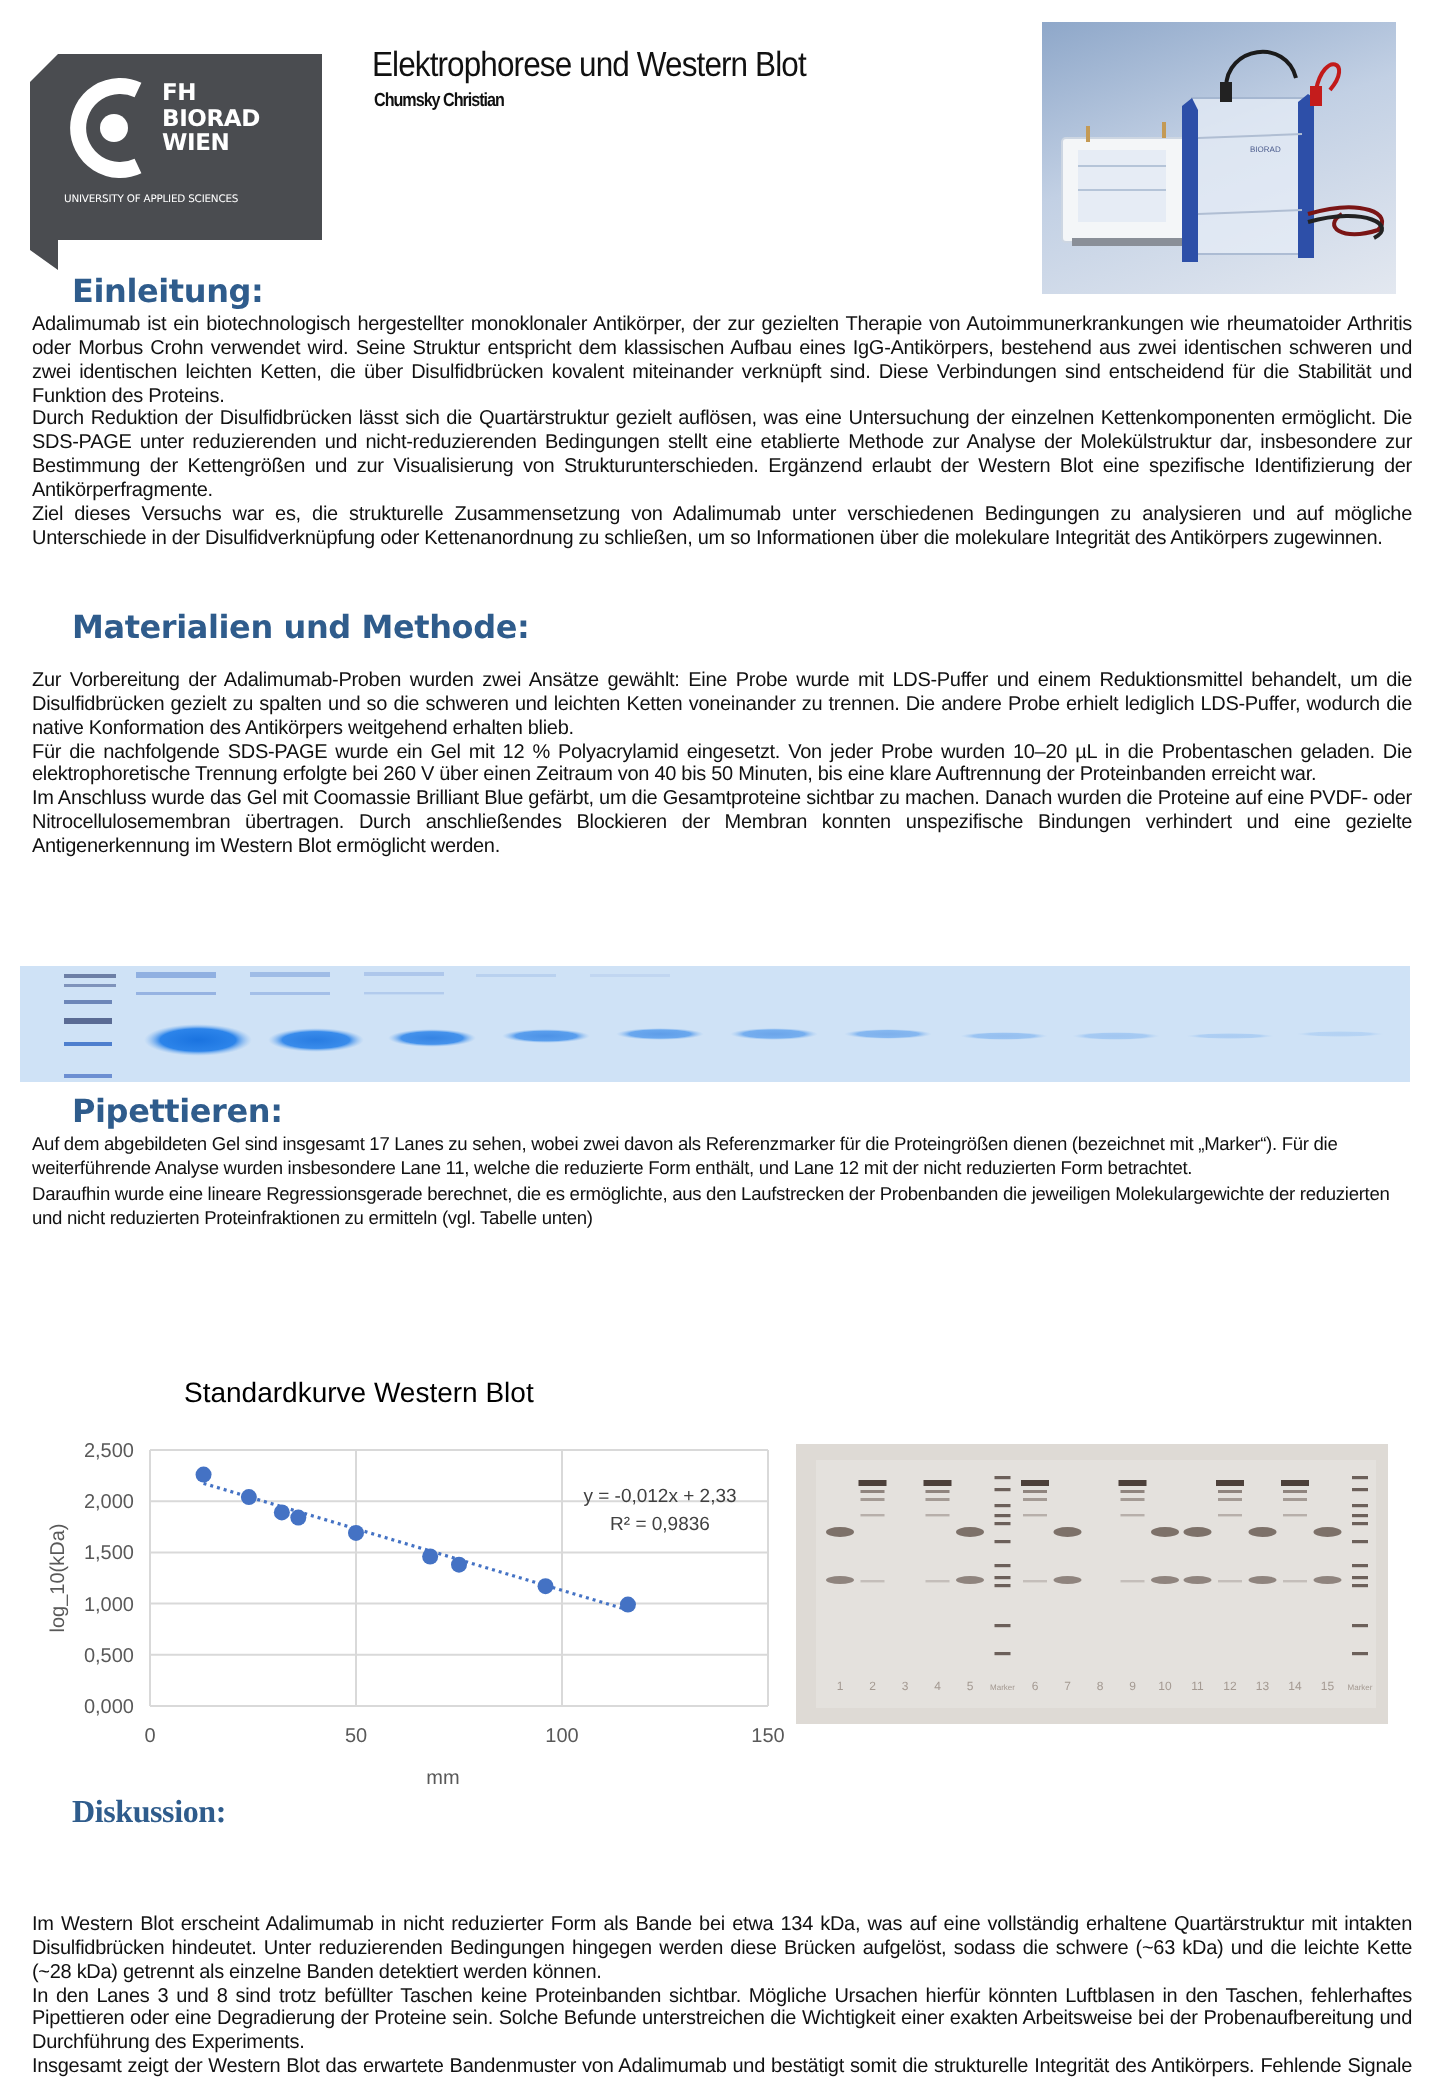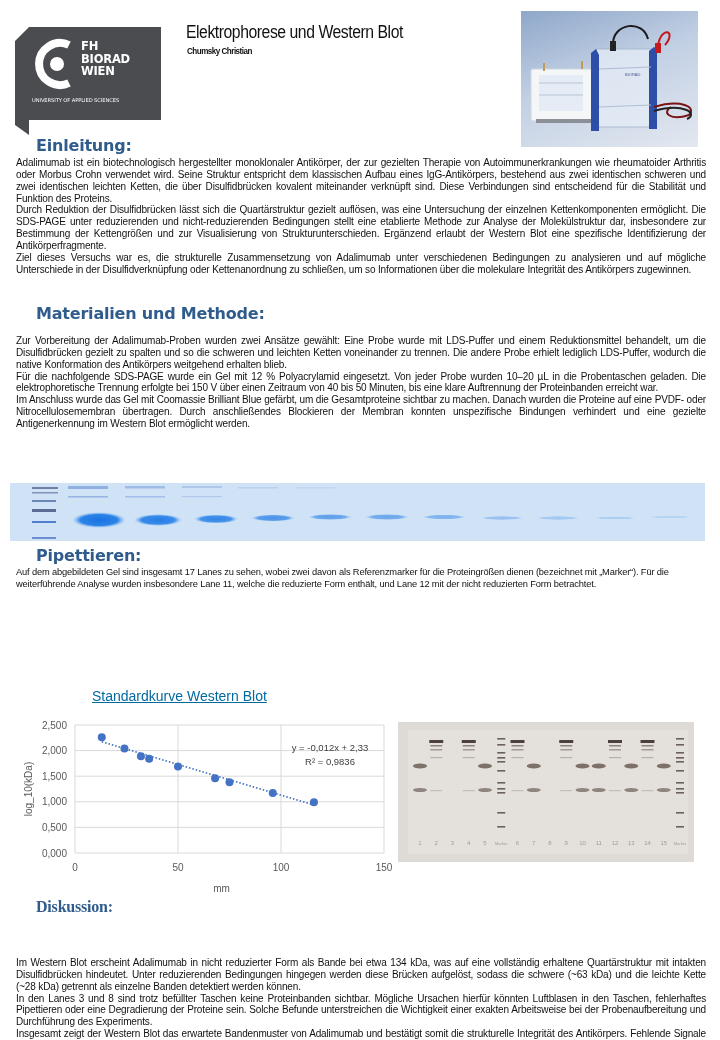--- a/index.html
+++ b/index.html
@@ -53,21 +53,21 @@
   
   .gel {
     position: absolute; left: 10px; top: 483px; width: 695px; height: 58px;
     background: #cfe2f6; overflow: hidden;
   }
 
   
   .chart { position: absolute; left: 0; top: 685px; width: 395px; height: 215px; }
   .chart-title {
     position: absolute; left: 92px; top: 3px;
-    font-family: "Liberation Sans", sans-serif; font-size: 14px; color: #0369a1; text-decoration: underline;
+    font-family: "Liberation Sans", sans-serif; font-size: 14px; color: #000000;
   }
 
   
   .blot {
     position: absolute; left: 398px; top: 722px; width: 296px; height: 140px;
     background: #dedad5; overflow: hidden;
   }
   .blot-inner { position: absolute; left: 10px; top: 8px; right: 6px; bottom: 8px; background: #e4e1dd; }
 </style>
 </head>
@@ -123,21 +123,21 @@
 <div class="h" style="top:136px;">Einleitung:</div>
 <div class="p" style="top:157px;">
   <span class="par">Adalimumab ist ein biotechnologisch hergestellter monoklonaler Antikörper, der zur gezielten Therapie von Autoimmunerkrankungen wie rheumatoider Arthritis oder Morbus Crohn verwendet wird. Seine Struktur entspricht dem klassischen Aufbau eines IgG-Antikörpers, bestehend aus zwei identischen schweren und zwei identischen leichten Ketten, die über Disulfidbrücken kovalent miteinander verknüpft sind. Diese Verbindungen sind entscheidend für die Stabilität und Funktion des Proteins.</span>
   <span class="par">Durch Reduktion der Disulfidbrücken lässt sich die Quartärstruktur gezielt auflösen, was eine Untersuchung der einzelnen Kettenkomponenten ermöglicht. Die SDS-PAGE unter reduzierenden und nicht-reduzierenden Bedingungen stellt eine etablierte Methode zur Analyse der Molekülstruktur dar, insbesondere zur Bestimmung der Kettengrößen und zur Visualisierung von Strukturunterschieden. Ergänzend erlaubt der Western Blot eine spezifische Identifizierung der Antikörperfragmente.</span>
   <span class="par">Ziel dieses Versuchs war es, die strukturelle Zusammensetzung von Adalimumab unter verschiedenen Bedingungen zu analysieren und auf mögliche Unterschiede in der Disulfidverknüpfung oder Kettenanordnung zu schließen, um so Informationen über die molekulare Integrität des Antikörpers zugewinnen.</span>
 </div>
 
 <div class="h" style="top:304px;">Materialien und Methode:</div>
 <div class="p" style="top:335px;">
   <span class="par">Zur Vorbereitung der Adalimumab-Proben wurden zwei Ansätze gewählt: Eine Probe wurde mit LDS-Puffer und einem Reduktionsmittel behandelt, um die Disulfidbrücken gezielt zu spalten und so die schweren und leichten Ketten voneinander zu trennen. Die andere Probe erhielt lediglich LDS-Puffer, wodurch die native Konformation des Antikörpers weitgehend erhalten blieb.</span>
-  <span class="par">Für die nachfolgende SDS-PAGE wurde ein Gel mit 12 % Polyacrylamid eingesetzt. Von jeder Probe wurden 10–20 µL in die Probentaschen geladen. Die elektrophoretische Trennung erfolgte bei 150 V über einen Zeitraum von 40 bis 50 Minuten, bis eine klare Auftrennung der Proteinbanden erreicht war.</span>
+  <span class="par">Für die nachfolgende SDS-PAGE wurde ein Gel mit 12 % Polyacrylamid eingesetzt. Von jeder Probe wurden 10–20 µL in die Probentaschen geladen. Die elektrophoretische Trennung erfolgte bei 260 V über einen Zeitraum von 40 bis 50 Minuten, bis eine klare Auftrennung der Proteinbanden erreicht war.</span>
   <span class="par">Im Anschluss wurde das Gel mit Coomassie Brilliant Blue gefärbt, um die Gesamtproteine sichtbar zu machen. Danach wurden die Proteine auf eine PVDF- oder Nitrocellulosemembran übertragen. Durch anschließendes Blockieren der Membran konnten unspezifische Bindungen verhindert und eine gezielte Antigenerkennung im Western Blot ermöglicht werden.</span>
 </div>
 
 <div class="gel">
   <svg width="695" height="58" viewBox="0 0 695 58">
     <defs>
       <radialGradient id="bandg" cx="50%" cy="50%" r="50%">
         <stop offset="0%" stop-color="#1a73e0"></stop>
         <stop offset="70%" stop-color="#2c84ea"></stop>
         <stop offset="100%" stop-color="#8fbdf0" stop-opacity="0"></stop>
@@ -172,20 +172,21 @@
     <ellipse cx="492" cy="35" rx="22" ry="2" fill="url(#bandg)" opacity="0.32"></ellipse>
     <ellipse cx="548" cy="35" rx="22" ry="2" fill="url(#bandg)" opacity="0.25"></ellipse>
     <ellipse cx="605" cy="35" rx="22" ry="1.5" fill="url(#bandg)" opacity="0.2"></ellipse>
     <ellipse cx="660" cy="34" rx="22" ry="1.5" fill="url(#bandg)" opacity="0.15"></ellipse>
   </svg>
 </div>
 
 <div class="h" style="top:546px;">Pipettieren:</div>
 <div class="p left" style="top:566px;">
   <span class="par">Auf dem abgebildeten Gel sind insgesamt 17 Lanes zu sehen, wobei zwei davon als Referenzmarker für die Proteingrößen dienen (bezeichnet mit „Marker“). Für die weiterführende Analyse wurden insbesondere Lane 11, welche die reduzierte Form enthält, und Lane 12 mit der nicht reduzierten Form betrachtet.</span>
+  <span class="par">Daraufhin wurde eine lineare Regressionsgerade berechnet, die es ermöglichte, aus den Laufstrecken der Probenbanden die jeweiligen Molekulargewichte der reduzierten und nicht reduzierten Proteinfraktionen zu ermitteln (vgl. Tabelle unten)</span>
 </div>
 
 <div class="chart">
   <div class="chart-title">Standardkurve Western Blot</div>
   <svg id="chart-svg" width="395" height="215" viewBox="0 0 395 215">
       <line x1="75" x2="384" y1="168" y2="168" stroke="#d9d9d9" stroke-width="1"></line>
       <text x="67" y="171.5" text-anchor="end" font-size="10" fill="#595959" font-family="Liberation Sans, sans-serif">0,000</text>
       <line x1="75" x2="384" y1="142.4" y2="142.4" stroke="#d9d9d9" stroke-width="1"></line>
       <text x="67" y="145.9" text-anchor="end" font-size="10" fill="#595959" font-family="Liberation Sans, sans-serif">0,500</text>
       <line x1="75" x2="384" y1="116.8" y2="116.8" stroke="#d9d9d9" stroke-width="1"></line>

